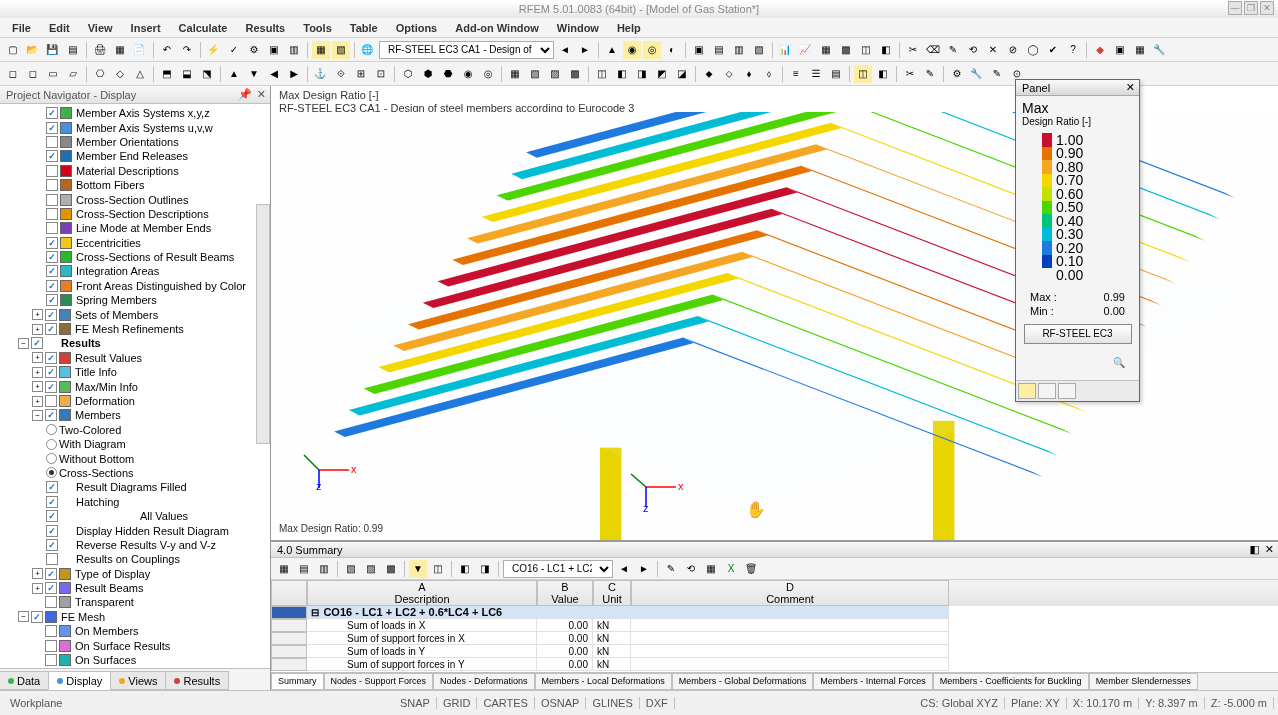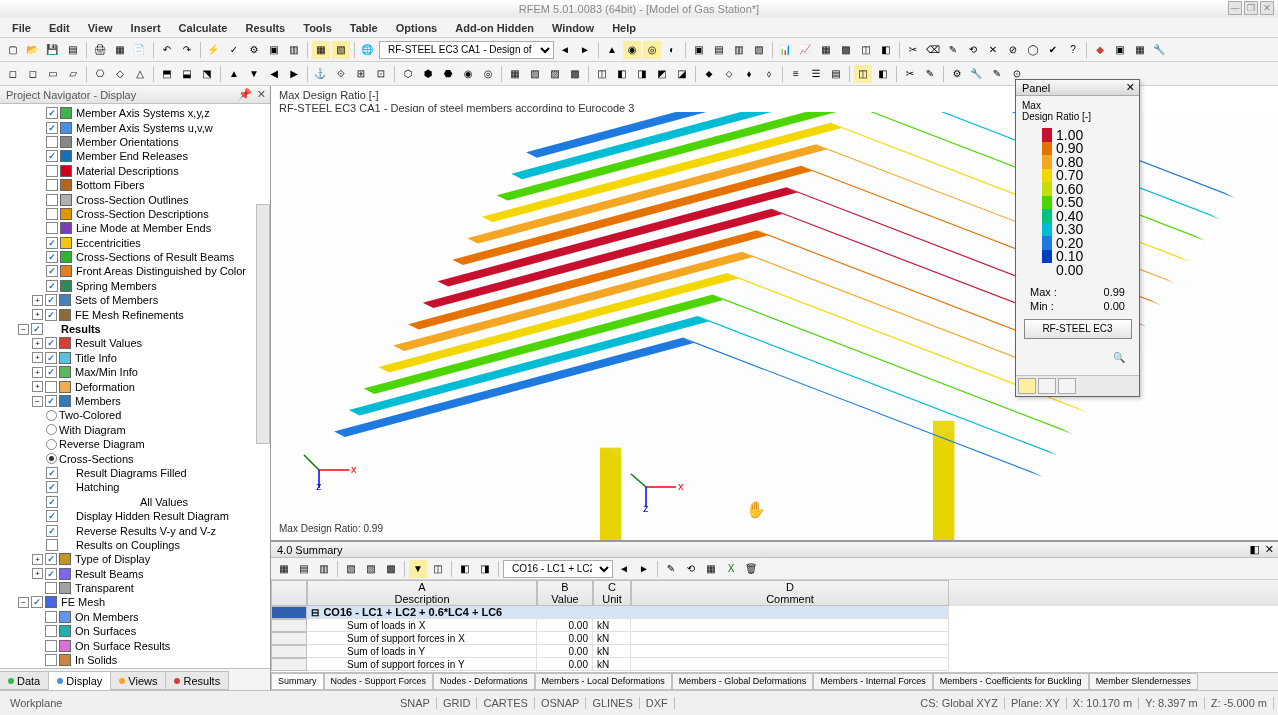--- a/index.html
+++ b/index.html
@@ -103,21 +103,21 @@
 <div class="menubar" id="menubar">
     <span class="menu-item">File</span>
     <span class="menu-item">Edit</span>
     <span class="menu-item">View</span>
     <span class="menu-item">Insert</span>
     <span class="menu-item">Calculate</span>
     <span class="menu-item">Results</span>
     <span class="menu-item">Tools</span>
     <span class="menu-item">Table</span>
     <span class="menu-item">Options</span>
-    <span class="menu-item">Add-on Hidden</span>
+    <span class="menu-item">Add-on Window</span>
     <span class="menu-item">Window</span>
     <span class="menu-item">Help</span>
   </div>
 
 <div class="toolbar">
   <span class="tb-btn">▢</span>
   <span class="tb-btn">📂</span>
   <span class="tb-btn">💾</span>
   <span class="tb-btn">▤</span>
   <span class="tb-sep"></span>
@@ -298,20 +298,25 @@
           <span class="swatch" style="background: rgb(245, 197, 24);"></span>
           <span class="lbl">Eccentricities</span>
         </div>
         <div class="tree-row" style="padding-left: 46px; text-align: right;">
           <span class="chk checked"></span>
           <span class="swatch" style="background: rgb(46, 181, 46);"></span>
           <span class="lbl">Cross-Sections of Result Beams</span>
         </div>
         <div class="tree-row" style="padding-left: 46px;">
           <span class="chk checked"></span>
+          <span class="swatch" style="background: rgb(46, 184, 196);"></span>
+          <span class="lbl">Integration Areas</span>
+        </div>
+        <div class="tree-row" style="padding-left: 46px;">
+          <span class="chk checked"></span>
           <span class="swatch" style="background: rgb(230, 126, 34);"></span>
           <span class="lbl">Front Areas Distinguished by Color</span>
         </div>
         <div class="tree-row" style="padding-left: 46px;">
           <span class="chk checked"></span>
           <span class="swatch" style="background: rgb(46, 139, 87);"></span>
           <span class="lbl">Spring Members</span>
         </div>
         <div class="tree-row" style="padding-left: 32px;">
           <span class="exp">+</span>
@@ -364,21 +369,21 @@
         <div class="tree-row" style="padding-left: 46px;">
           <span class="radio"></span>
           <span class="lbl">Two-Colored</span>
         </div>
         <div class="tree-row" style="padding-left: 46px;">
           <span class="radio"></span>
           <span class="lbl">With Diagram</span>
         </div>
         <div class="tree-row" style="padding-left: 46px;">
           <span class="radio"></span>
-          <span class="lbl">Reverse Diagram</span>
+          <span class="lbl">Without Bottom</span>
         </div>
         <div class="tree-row" style="padding-left: 46px;">
           <span class="radio sel"></span>
           <span class="lbl">Cross-Sections</span>
         </div>
         <div class="tree-row" style="padding-left: 46px;">
           <span class="chk checked"></span>
           <span style="width: 16px; display: inline-block;"></span>
           <span class="lbl">Result Diagrams Filled</span>
         </div>
@@ -433,28 +438,28 @@
         </div>
         <div class="tree-row" style="padding-left: 32px;">
           <span class="exp blank"></span>
           <span class="chk"></span>
           <span class="swatch" style="background: rgb(100, 149, 237);"></span>
           <span class="lbl">On Members</span>
         </div>
         <div class="tree-row" style="padding-left: 32px;">
           <span class="exp blank"></span>
           <span class="chk"></span>
+          <span class="swatch" style="background: rgb(218, 112, 214);"></span>
+          <span class="lbl">On Surface Results</span>
+        </div>
+        <div class="tree-row" style="padding-left: 32px;">
+          <span class="exp blank"></span>
+          <span class="chk"></span>
           <span class="swatch" style="background: rgb(32, 178, 170);"></span>
           <span class="lbl">On Surfaces</span>
-        </div>
-        <div class="tree-row" style="padding-left: 32px;">
-          <span class="exp blank"></span>
-          <span class="chk"></span>
-          <span class="swatch" style="background: rgb(218, 112, 214);"></span>
-          <span class="lbl">On Surface Results</span>
         </div>
         <div class="tree-row" style="padding-left: 32px;">
           <span class="exp blank"></span>
           <span class="chk"></span>
           <span class="swatch" style="background: rgb(205, 133, 63);"></span>
           <span class="lbl">In Solids</span>
         </div>
       </div>
     <div class="nav-tabs" id="nav-tabs">
         <div class="nav-tab">
@@ -646,21 +651,21 @@
     </div>
   </div>
 </div>
 
 <div class="panel">
   <div class="panel-title">
     <span>Panel</span>
     <span class="x">✕</span>
   </div>
   <div class="panel-body">
-    <div style="font-size:10px;">Max</div>
+    <div style="font-size:14px;">Max</div>
     <div style="font-size:10px; margin-bottom:6px;">Design Ratio [-]</div>
     <div style="display:flex; margin-left:20px;">
       <div class="legend-bar" id="legend-bar">
           <div style="background: rgb(200, 16, 46);"></div>
           <div style="background: rgb(230, 115, 0);"></div>
           <div style="background: rgb(245, 166, 35);"></div>
           <div style="background: rgb(245, 215, 0);"></div>
           <div style="background: rgb(196, 224, 0);"></div>
           <div style="background: rgb(76, 213, 0);"></div>
           <div style="background: rgb(0, 196, 122);"></div>

